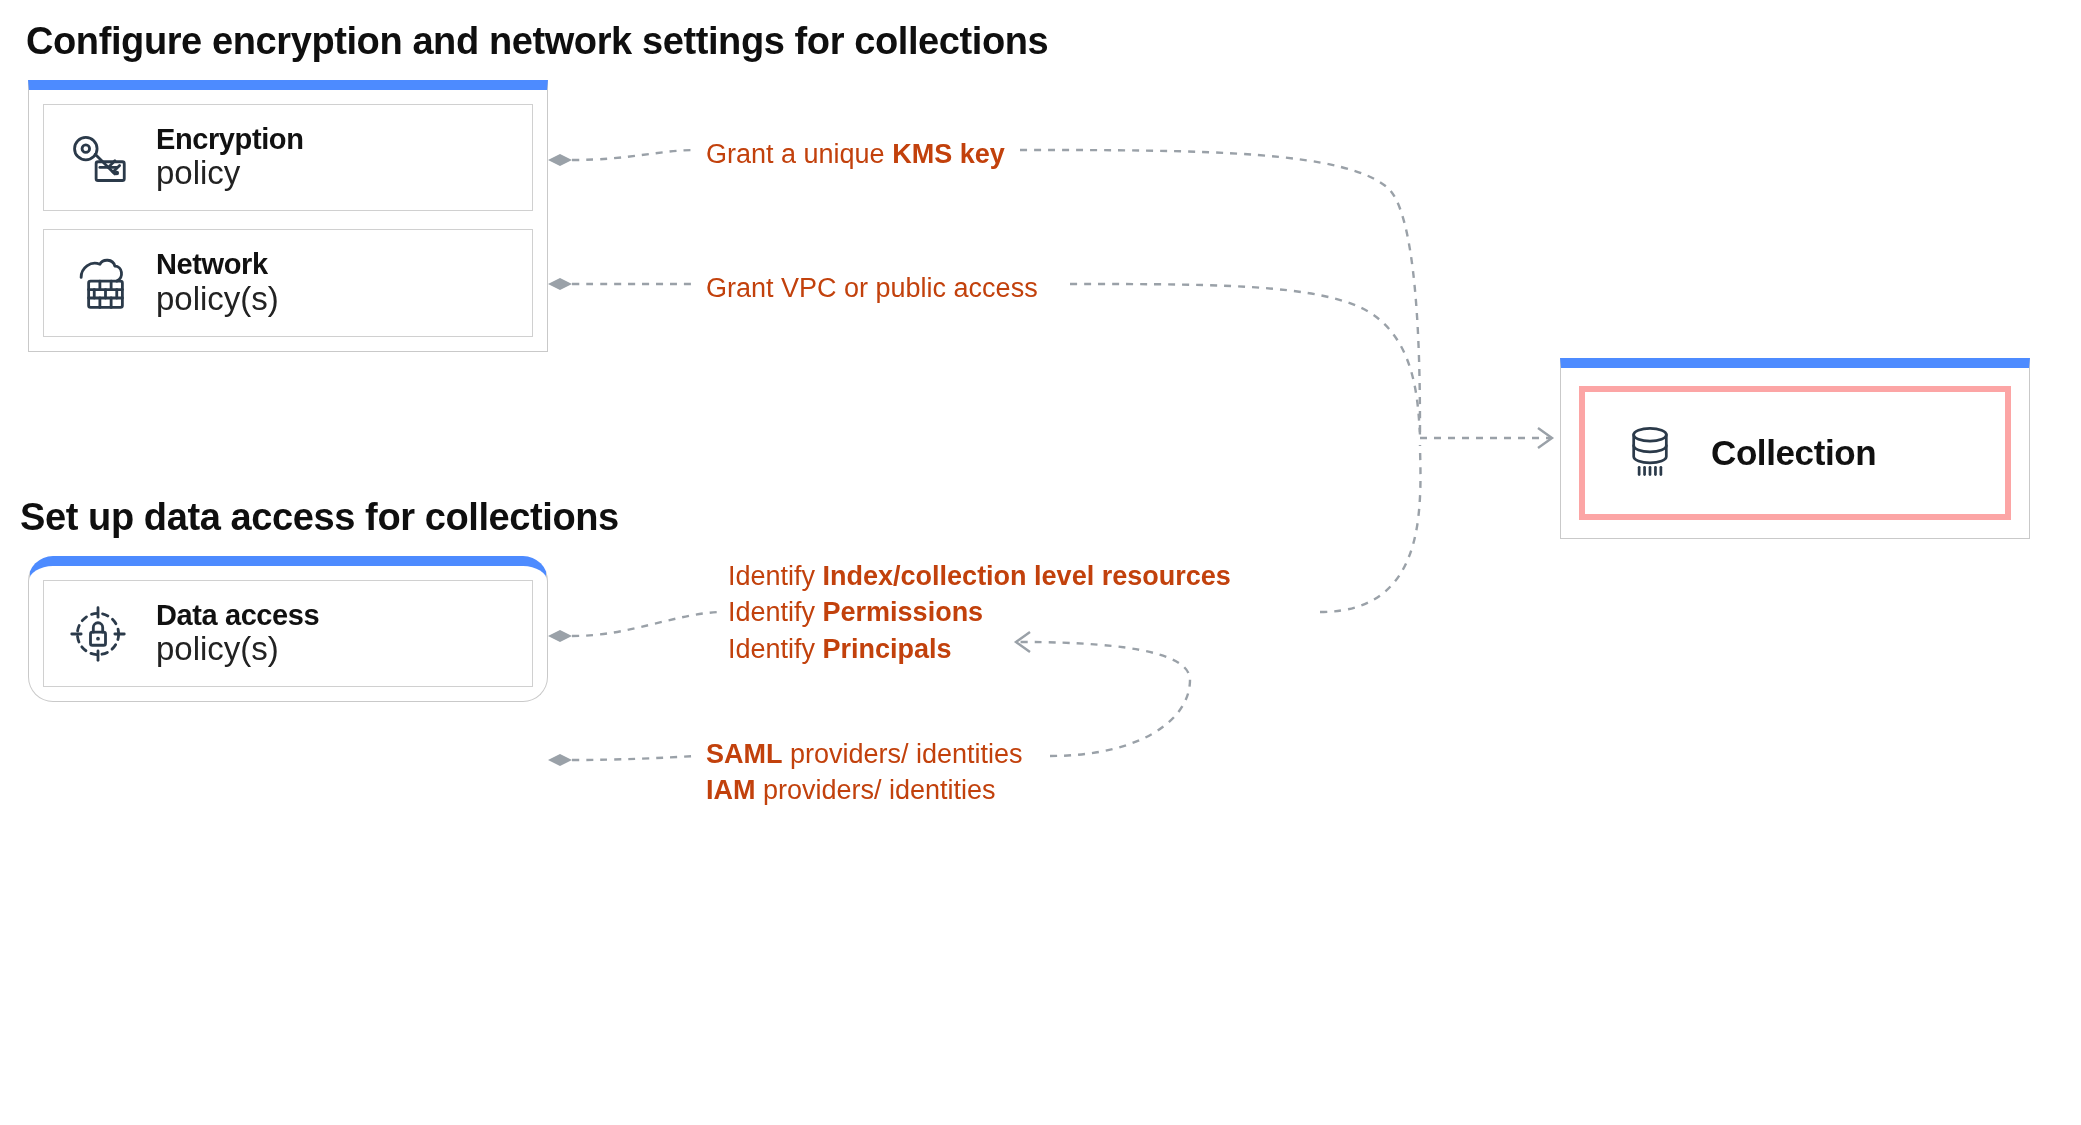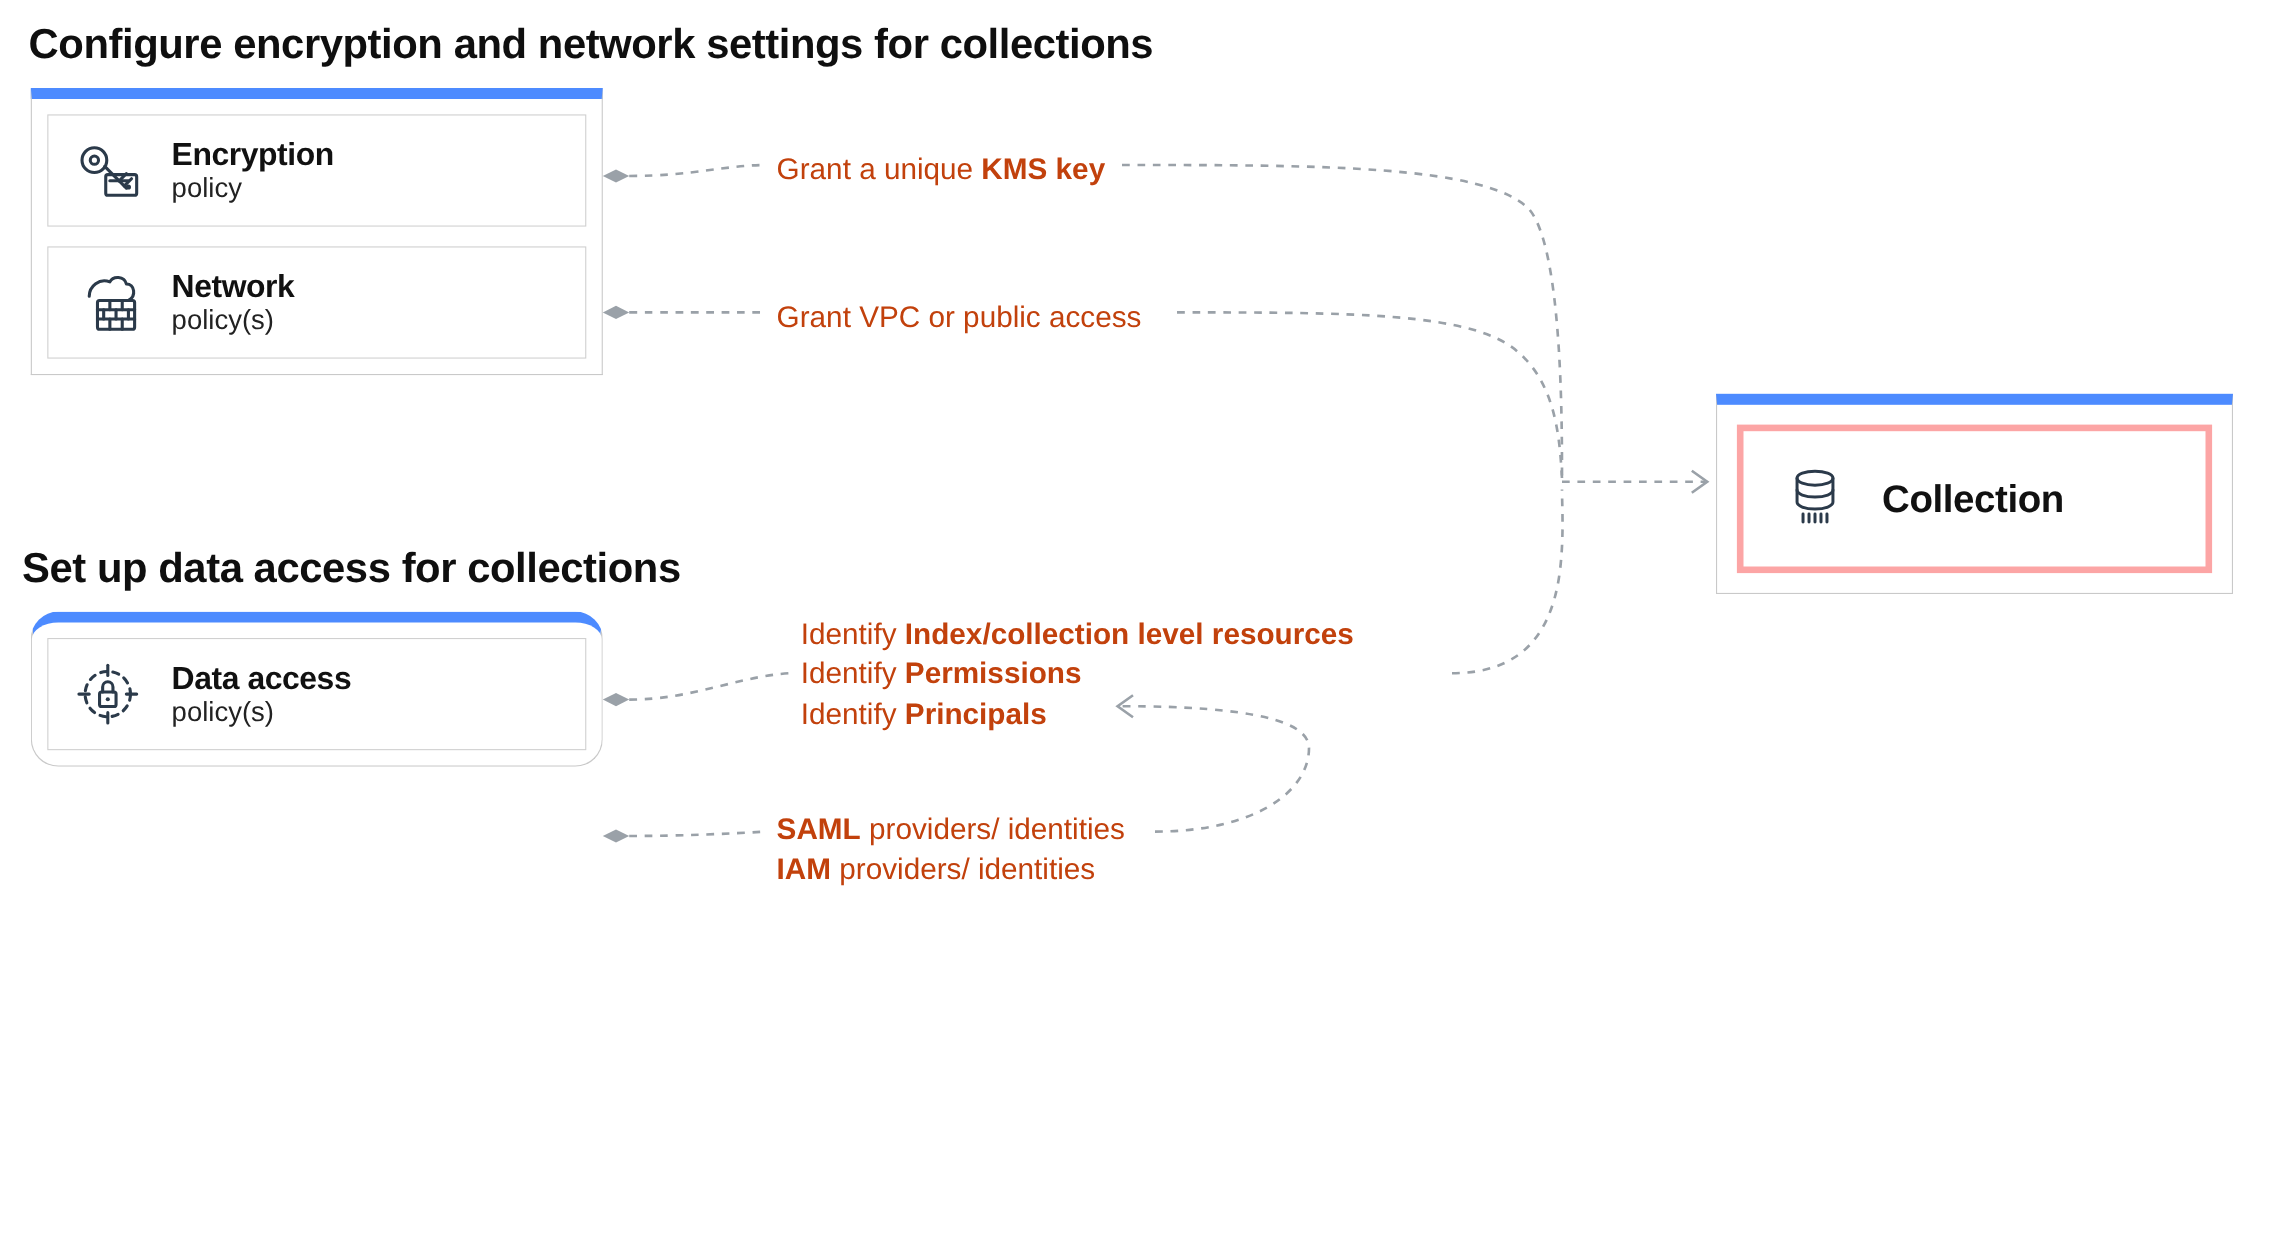--- a/index.html
+++ b/index.html
@@ -36,21 +36,21 @@
     padding: 18px 20px 18px 22px;
   }
   .card + .card { margin-top: 18px; }
   .card .icon {
     width: 64px; height: 64px;
     display: flex; align-items: center; justify-content: center;
     color: #2b3a4a;
   }
   .card .labels { display: flex; flex-direction: column; line-height: 1.12; }
   .card .labels .t1 { font-size: 29px; font-weight: 700; letter-spacing: -0.4px; }
-  .card .labels .t2 { font-size: 25px; font-weight: 400; color: #222; }
+  .card .labels .t2 { font-size: 33px; font-weight: 400; color: #222; }
 
   .collection-panel {
     position: absolute;
     border: 1px solid #c9c9c9;
     border-top: 10px solid #4d8bff;
     background: #fff;
     padding: 18px;
   }
   .collection-inner {
     border: 6px solid #fca5a5;

